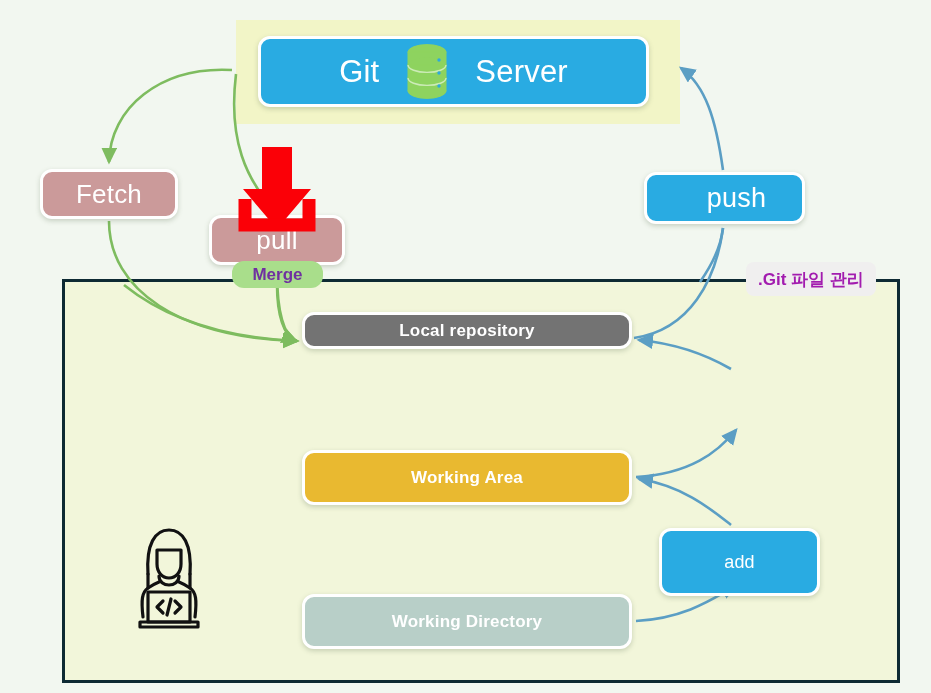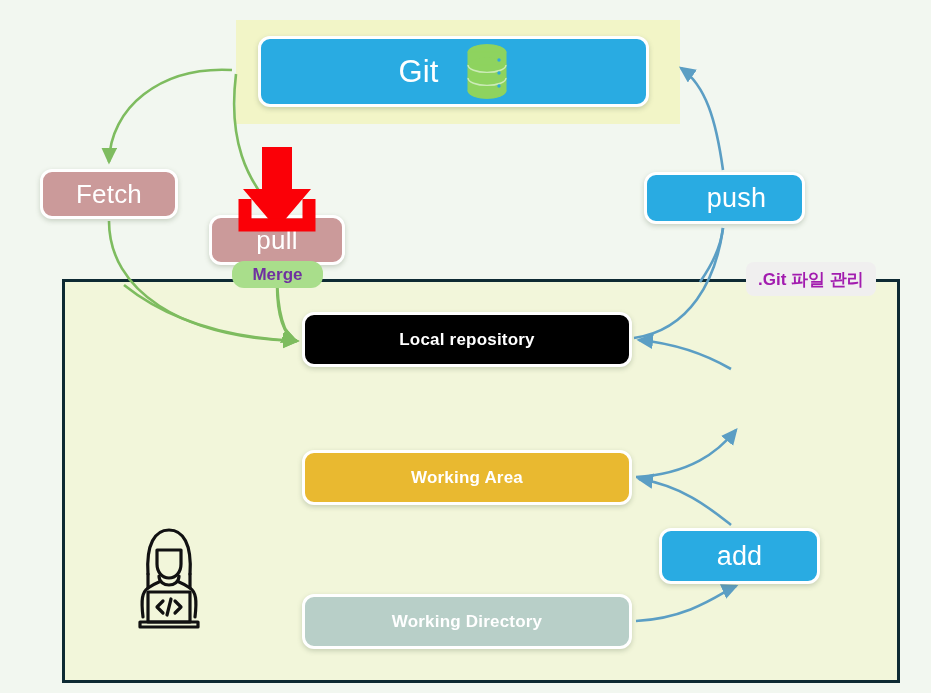--- a/index.html
+++ b/index.html
@@ -148,22 +148,22 @@
     font-weight: 700;
     z-index: 9;
     user-select: none;
   }
 
   
   .local-repo {
     left: 302px;
     top: 312px;
     width: 330px;
-    height: 55px;
-    background: #000000;
+    height: 37px;
+    background: #737373;
     font-size: 17px;
     font-weight: 700;
     z-index: 5;
   }
   .staging-area {
     left: 302px;
     top: 450px;
     width: 330px;
     height: 55px;
     background: #e9b930;
@@ -199,23 +199,23 @@
     width: 161px;
     height: 54px;
     background: #29abe2;
     font-size: 27px;
     z-index: 6;
   }
   .add-box {
     left: 659px;
     top: 528px;
     width: 161px;
-    height: 56px;
+    height: 68px;
     background: #29abe2;
-    font-size: 27px;
+    font-size: 18px;
     z-index: 6;
   }
 
   
   .dev-icon {
     position: absolute;
     left: 126px;
     top: 522px;
     width: 86px;
     height: 110px;
@@ -296,20 +296,21 @@
           <path d="M3,22 A19,7.4 0 0 0 41,22"></path>
           <path d="M3,35 A19,7.4 0 0 0 41,35"></path>
         </g>
         <g fill="#2fa9dd">
           <circle cx="34" cy="17" r="1.7"></circle>
           <circle cx="34" cy="30" r="1.7"></circle>
           <circle cx="34" cy="43" r="1.7"></circle>
         </g>
       </svg>
     </span>
+    <span class="srv-word">Server</span>
   </div>
 
   <div class="node fetch-box">Fetch</div>
 
   <div class="node pull-box">pull</div>
 
   <span class="download-icon">
     <svg viewBox="0 0 90 92" width="90" height="92">
       <path d="M30,4 L60,4 L60,46 L79,46 L45,86 L11,46 L30,46 Z" fill="#fb0007"></path>
       <path d="M13,56 L13,82 L77,82 L77,56" fill="none" stroke="#fb0007" stroke-width="13" stroke-linejoin="miter"></path>

